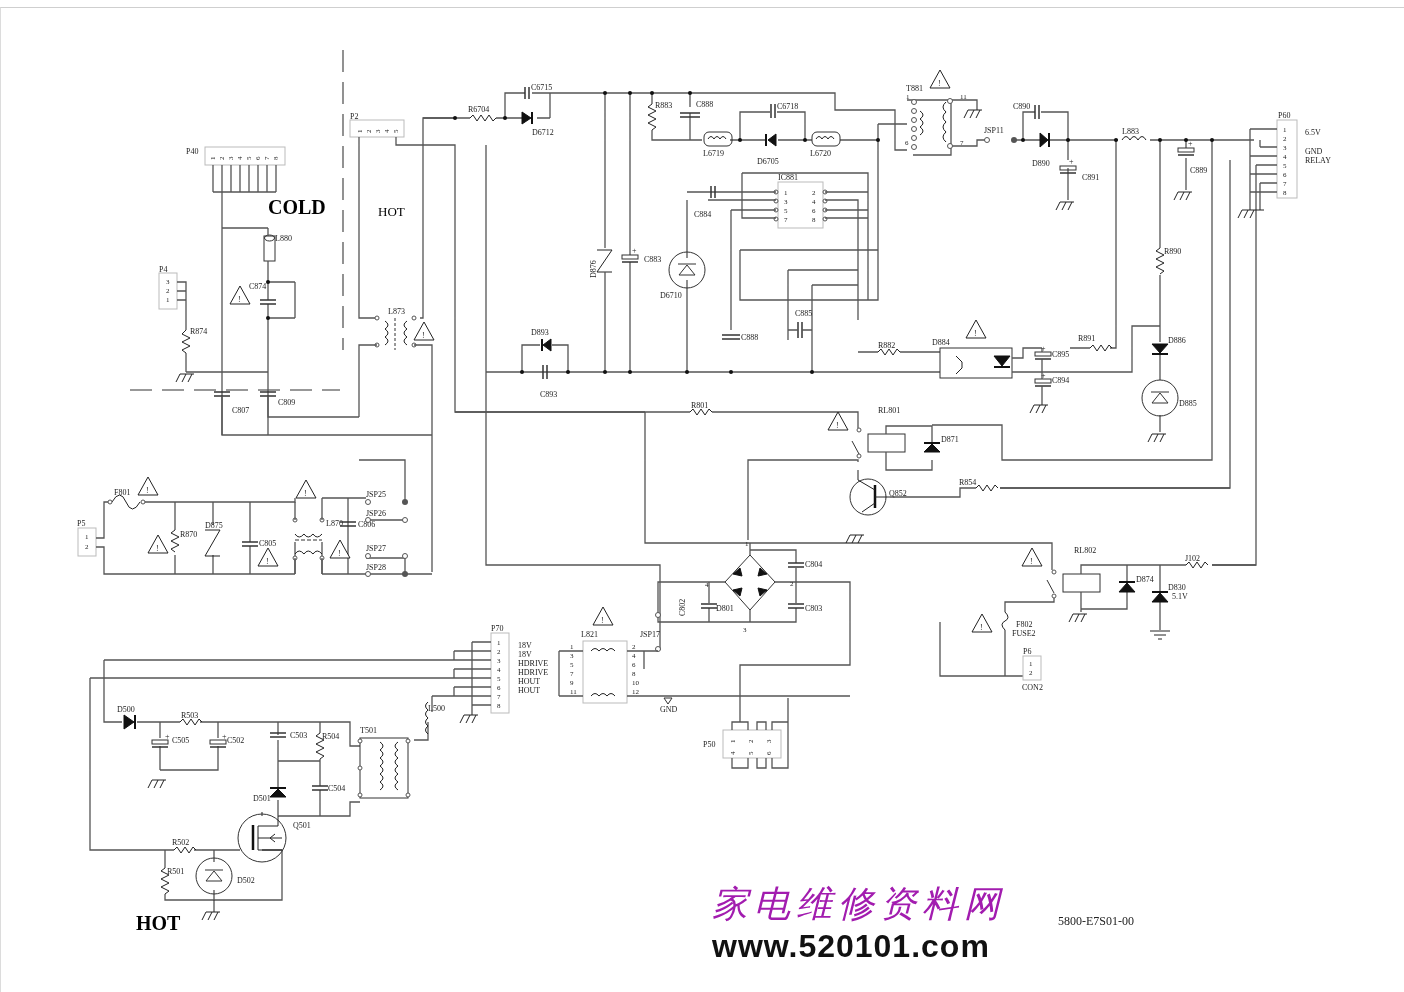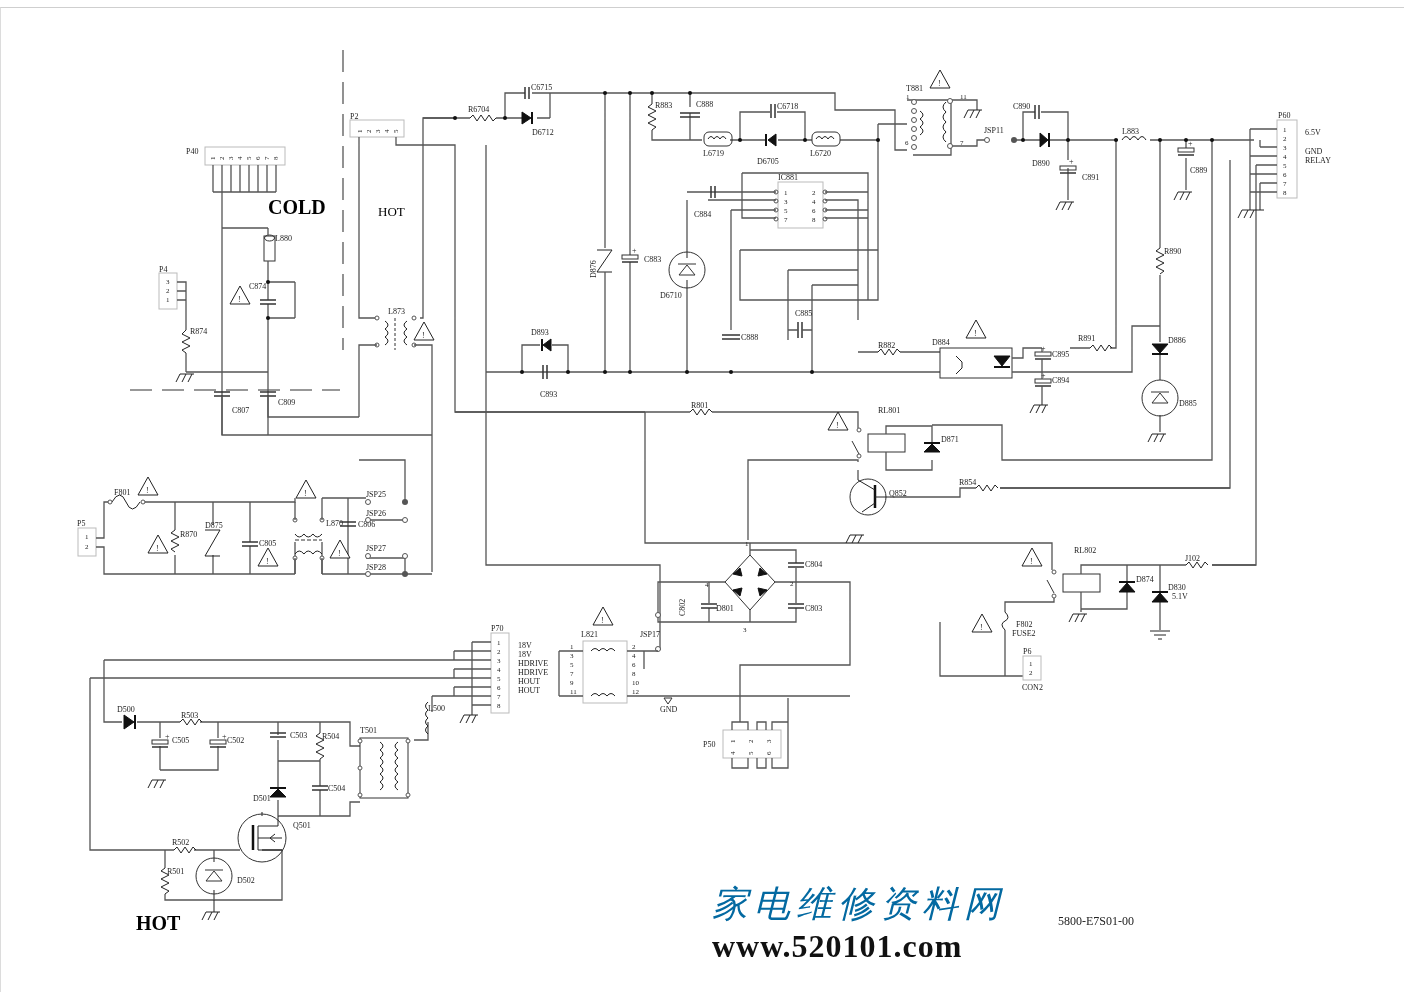--- a/index.html
+++ b/index.html
@@ -11,22 +11,22 @@
   .pin { font-size:7px; }
   .big { font-size:20px; font-weight:bold; fill:#000; }
   .med { font-size:13px; fill:#000; }
   .w { stroke:#555; stroke-width:1.3; fill:none; }
   .wd { stroke:#222; stroke-width:1; fill:none; }
   .dash { stroke:#777; stroke-width:1.6; fill:none; stroke-dasharray:22 10; }
   .box { stroke:#bbb; stroke-width:1; fill:#fff; }
   .dot { fill:#111; }
   .blk { fill:#111; stroke:#111; }
   .oc { fill:#fff; stroke:#555; stroke-width:1; }
-  #watermark-cn { position:absolute; left:712px; top:880px; font-family:"DejaVu Serif", serif; font-size:36px; letter-spacing:6px; color:#0369a1; font-style:italic; }
-  #watermark-url { position:absolute; left:712px; top:928px; font-family:Liberation Serif, serif; font-weight:bold; font-size:32px; color:#111; letter-spacing:1px; }
+  #watermark-cn { position:absolute; left:712px; top:880px; font-family:"DejaVu Serif", serif; font-size:36px; letter-spacing:6px; color:#a21caf; font-style:italic; }
+  #watermark-url { position:absolute; left:712px; top:928px; font-family:Liberation Sans, sans-serif; font-weight:bold; font-size:32px; color:#111; letter-spacing:1px; }
   #docnum { position:absolute; left:1058px; top:914px; font-family:"Liberation Serif", serif; font-size:12px; color:#222; }
 </style>
 </head>
 <body>
 
 <div id="frame"></div>
 
 <svg id="schem" viewBox="0 0 1404 992">
 
   <g>

